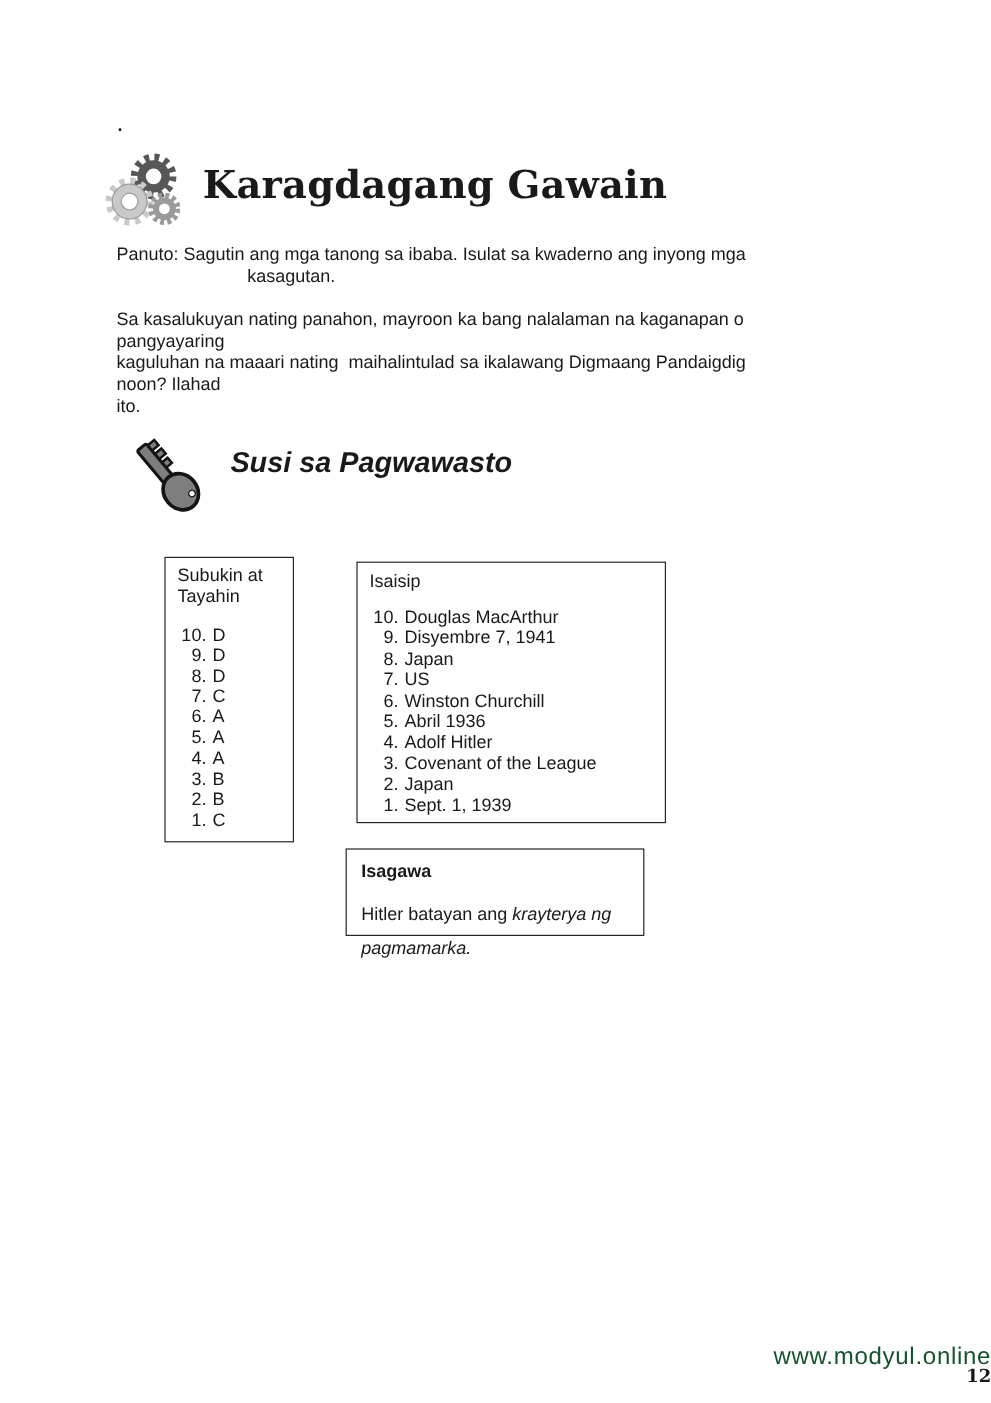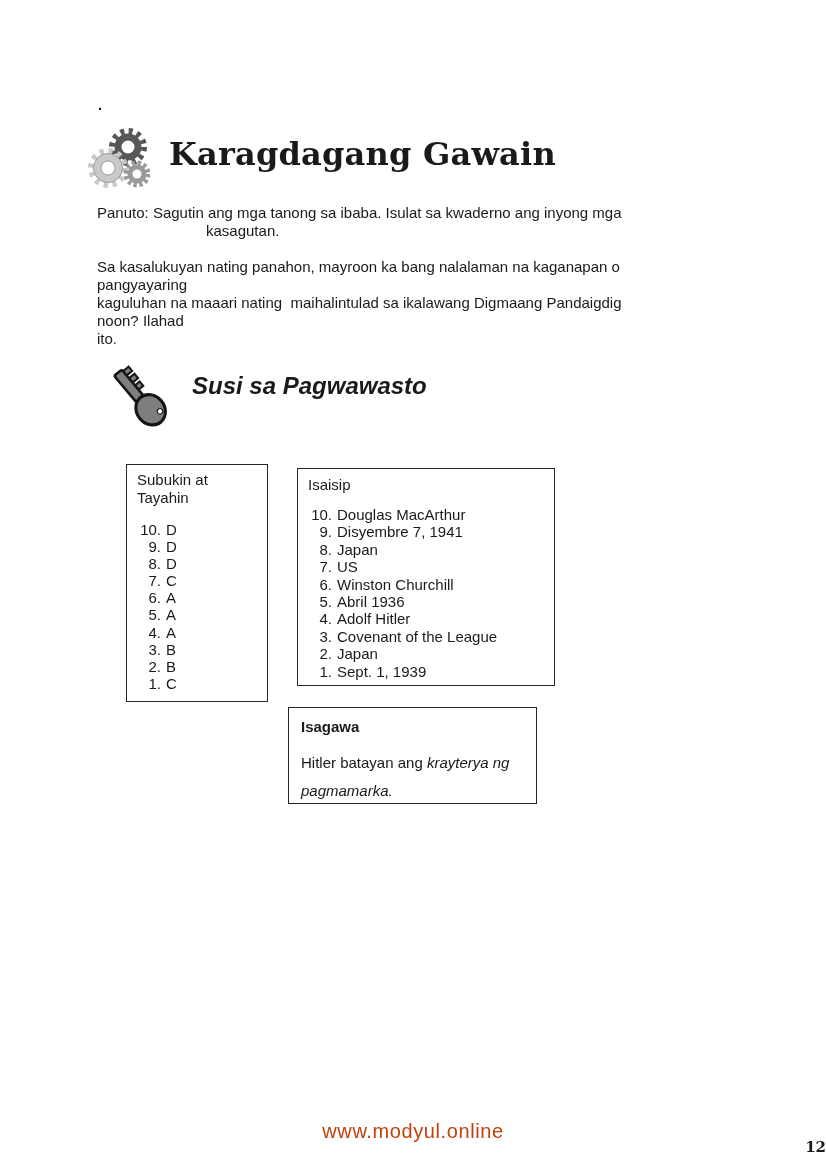--- a/index.html
+++ b/index.html
@@ -46,46 +46,46 @@
     font-weight:bold;font-style:italic;
     white-space:nowrap;
   }
 
   .kbox{
     box-sizing:border-box;
     border:1.5px solid #262626;
     background:#ffffff;
     font-size:15px;
   }
-  .box-subukin{left:126px;top:464px;width:142px;height:238px;padding:6px 6px 0 10px;}
+  .box-subukin{left:137px;top:464px;width:108px;height:238px;padding:6px 6px 0 10px;}
   .box-isaisip{left:297px;top:468px;width:258px;height:218px;padding:7px 6px 0 10px;}
   .box-header{line-height:18px;}
   .box-subukin .ans-list{margin-top:14px;line-height:17.1px;}
   .box-isaisip .ans-list{margin-top:12px;line-height:17.4px;}
   .ans-row{white-space:nowrap;}
   .ans-num{display:inline-block;width:24px;text-align:right;margin-right:5px;}
 
   .box-isagawa{
-    left:288px;top:707px;width:249px;height:97px;
+    left:288px;top:707px;width:249px;height:73px;
     padding:10px 12px;
   }
   .box-isagawa .box-title{font-weight:bold;line-height:17px;}
   .box-isagawa .box-body{margin-top:14px;line-height:28px;font-size:15px;}
   .box-isagawa .italic{font-style:italic;}
 
   .page-number{
     left:0;top:1138px;width:826px;
     text-align:right;font-size:15px;font-weight:600;line-height:18px;
     font-family:"DejaVu Serif","Liberation Serif",serif;
   }
   .watermark{
     left:0;top:1119px;width:826px;
-    text-align:center;
+    text-align:right;
     font-size:20px;line-height:24px;
-    color:#c2410c;letter-spacing:0.6px;
+    color:#14532d;letter-spacing:0.6px;
   }
 </style>
 </head>
 <body>
 
 <div class="page">
 
   <div class="abs stray-dot">.</div>
 
   <svg class="abs gears-icon" viewBox="0 0 64 68" xmlns="http://www.w3.org/2000/svg">

